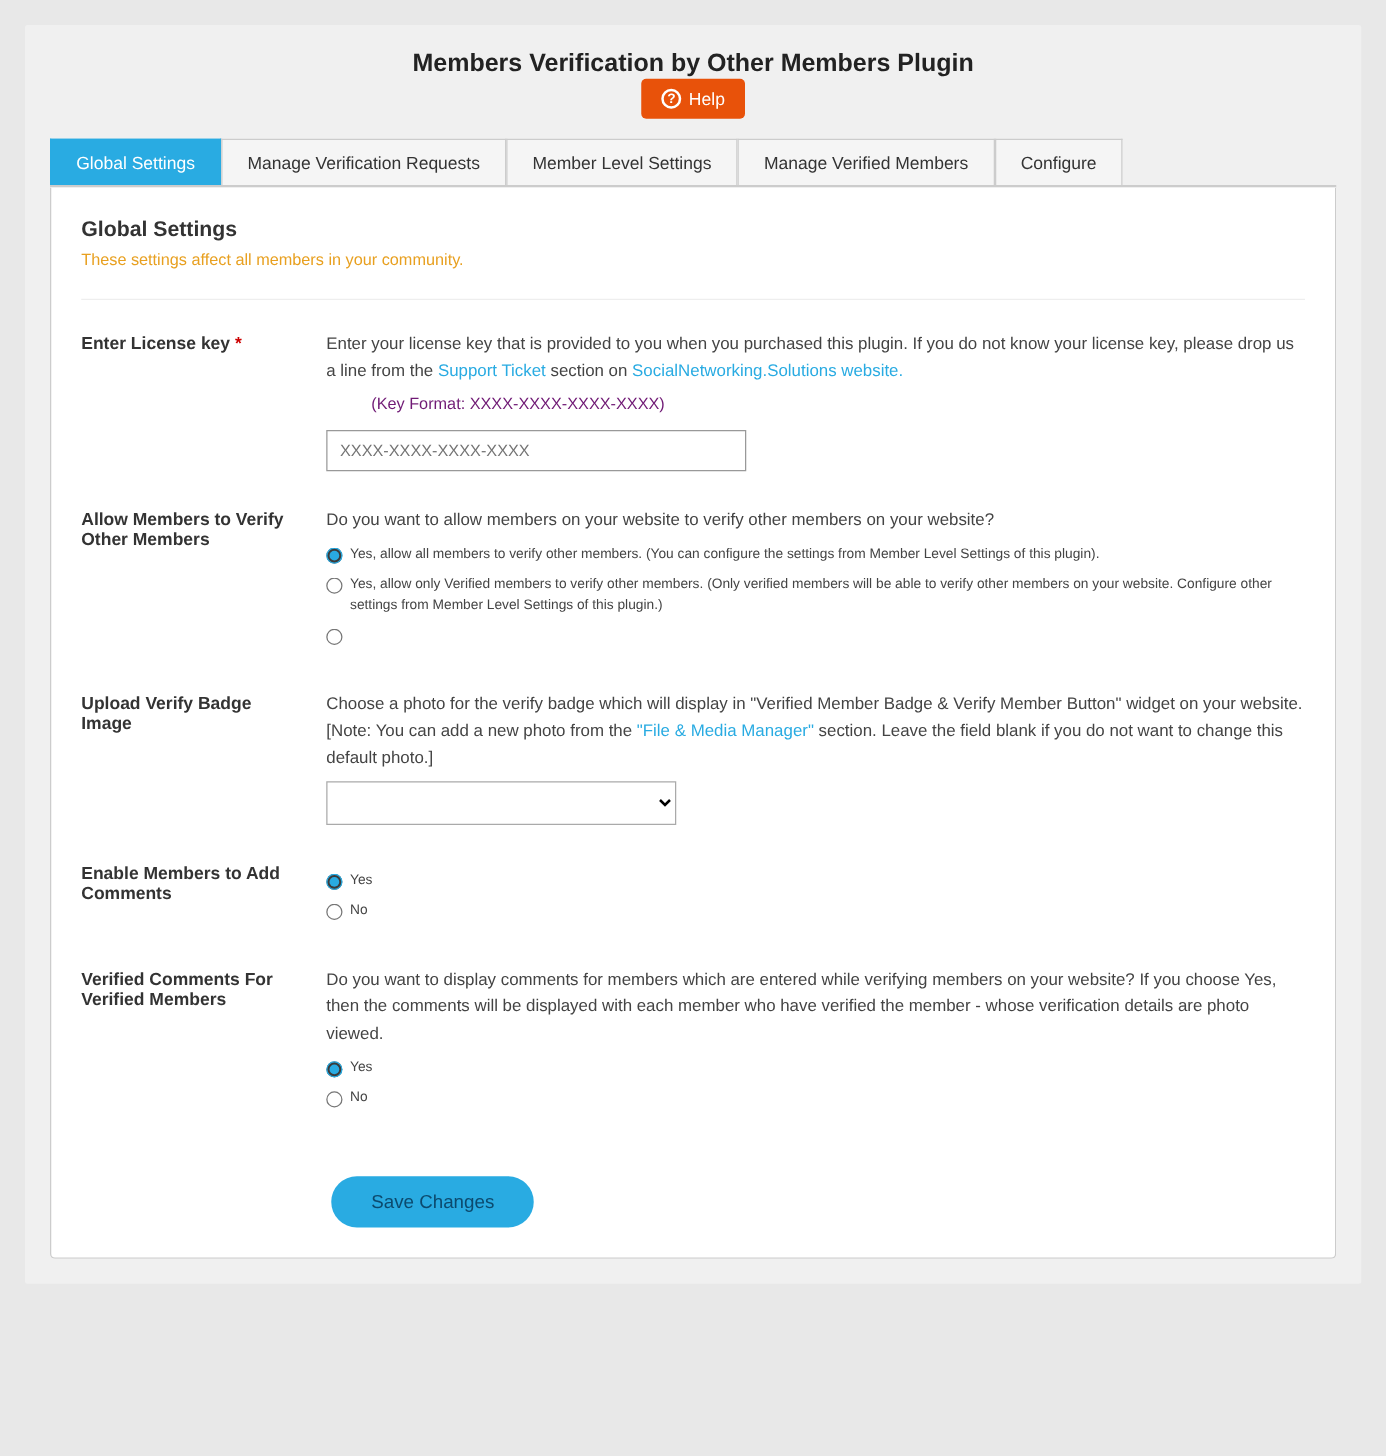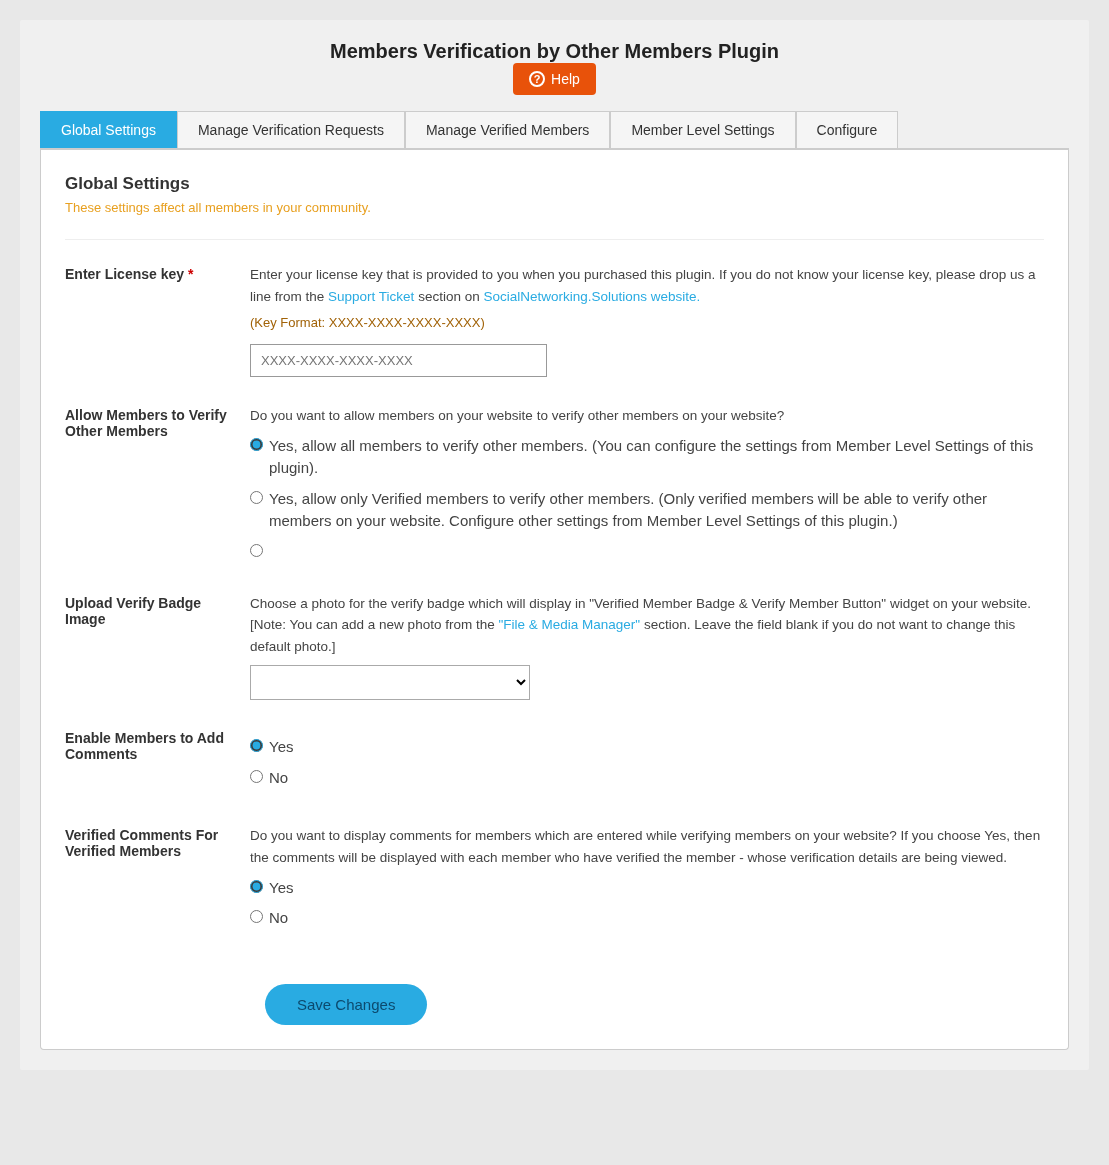--- a/index.html
+++ b/index.html
@@ -76,21 +76,21 @@
       margin-bottom: 6px;
     }
     .section-subtitle {
       color: #e8a020;
       font-size: 13px;
       margin-bottom: 24px;
     }
     .setting-row {
       display: flex;
       margin-bottom: 28px;
-      gap: 5px;
+      gap: 16px;
     }
     .setting-label {
       width: 180px;
       min-width: 180px;
       font-weight: bold;
       font-size: 14px;
       color: #333;
       padding-top: 2px;
     }
     .setting-label .required {
@@ -98,46 +98,47 @@
     }
     .setting-content {
       flex: 1;
       color: #444;
       font-size: 13.5px;
       line-height: 1.6;
     }
     .setting-content p { margin-bottom: 6px; }
     .link-blue { color: #29abe2; text-decoration: none; text-align: center; }
     .key-format {
-      color: #a16207;
+      color: #701a75;
       font-size: 13px;
       margin-bottom: 6px;
+      margin-left: 36px;
     }
     .license-input {
       border: 1px solid #999;
       padding: 8px 10px;
-      width: 297px;
+      width: 336px;
       font-size: 13px;
       color: #555;
       margin-top: 4px;
     }
     .radio-group { margin-top: 8px; }
     .radio-item {
       display: flex;
       align-items: flex-start;
       margin-bottom: 8px;
       gap: 6px;
     }
     .radio-item input[type="radio"] {
       margin-top: 3px;
       cursor: pointer;
       accent-color: #29abe2;
     }
     .radio-item label {
-      font-size: 15px;
+      font-size: 11px;
       color: #444;
       cursor: pointer;
       line-height: 1.5;
     }
     .select-dropdown {
       display: block;
       width: 280px;
       padding: 8px 10px;
       border: 1px solid #aaa;
       background: #fff;
@@ -176,24 +177,24 @@
   </div>
 
   <div class="tabs">
     <div class="tab active">
       <span>Global Settings</span>
     </div>
     <div class="tab">
       <span>Manage Verification Requests</span>
     </div>
     <div class="tab">
+      <span>Member Level Settings</span>
+    </div>
+    <div class="tab">
       <span>Manage Verified Members</span>
-    </div>
-    <div class="tab">
-      <span>Member Level Settings</span>
     </div>
     <div class="tab">
       <span>Configure</span>
     </div>
   </div>
 
   <div class="content-panel">
     <div class="section-title">Global Settings</div>
     <div class="section-subtitle">These settings affect all members in your community.</div>
 
@@ -262,21 +263,21 @@
             <input type="radio" name="enable_comments" value="no" id="comments_no" style="">
             <label for="comments_no">No</label>
           </div>
         </div>
       </div>
     </div>
 
     <div class="setting-row">
       <div class="setting-label">Verified Comments For Verified Members</div>
       <div class="setting-content">
-        <p>Do you want to display comments for members which are entered while verifying members on your website? If you choose Yes, then the comments will be displayed with each member who have verified the member - whose verification details are being viewed.</p>
+        <p>Do you want to display comments for members which are entered while verifying members on your website? If you choose Yes, then the comments will be displayed with each member who have verified the member - whose verification details are photo viewed.</p>
         <div class="radio-group">
           <div class="radio-item">
             <input type="radio" name="display_comments" value="yes" checked="" id="display_yes" style="">
             <label for="display_yes">Yes</label>
           </div>
           <div class="radio-item">
             <input type="radio" name="display_comments" value="no" id="display_no" style="">
             <label for="display_no">No</label>
           </div>
         </div>

